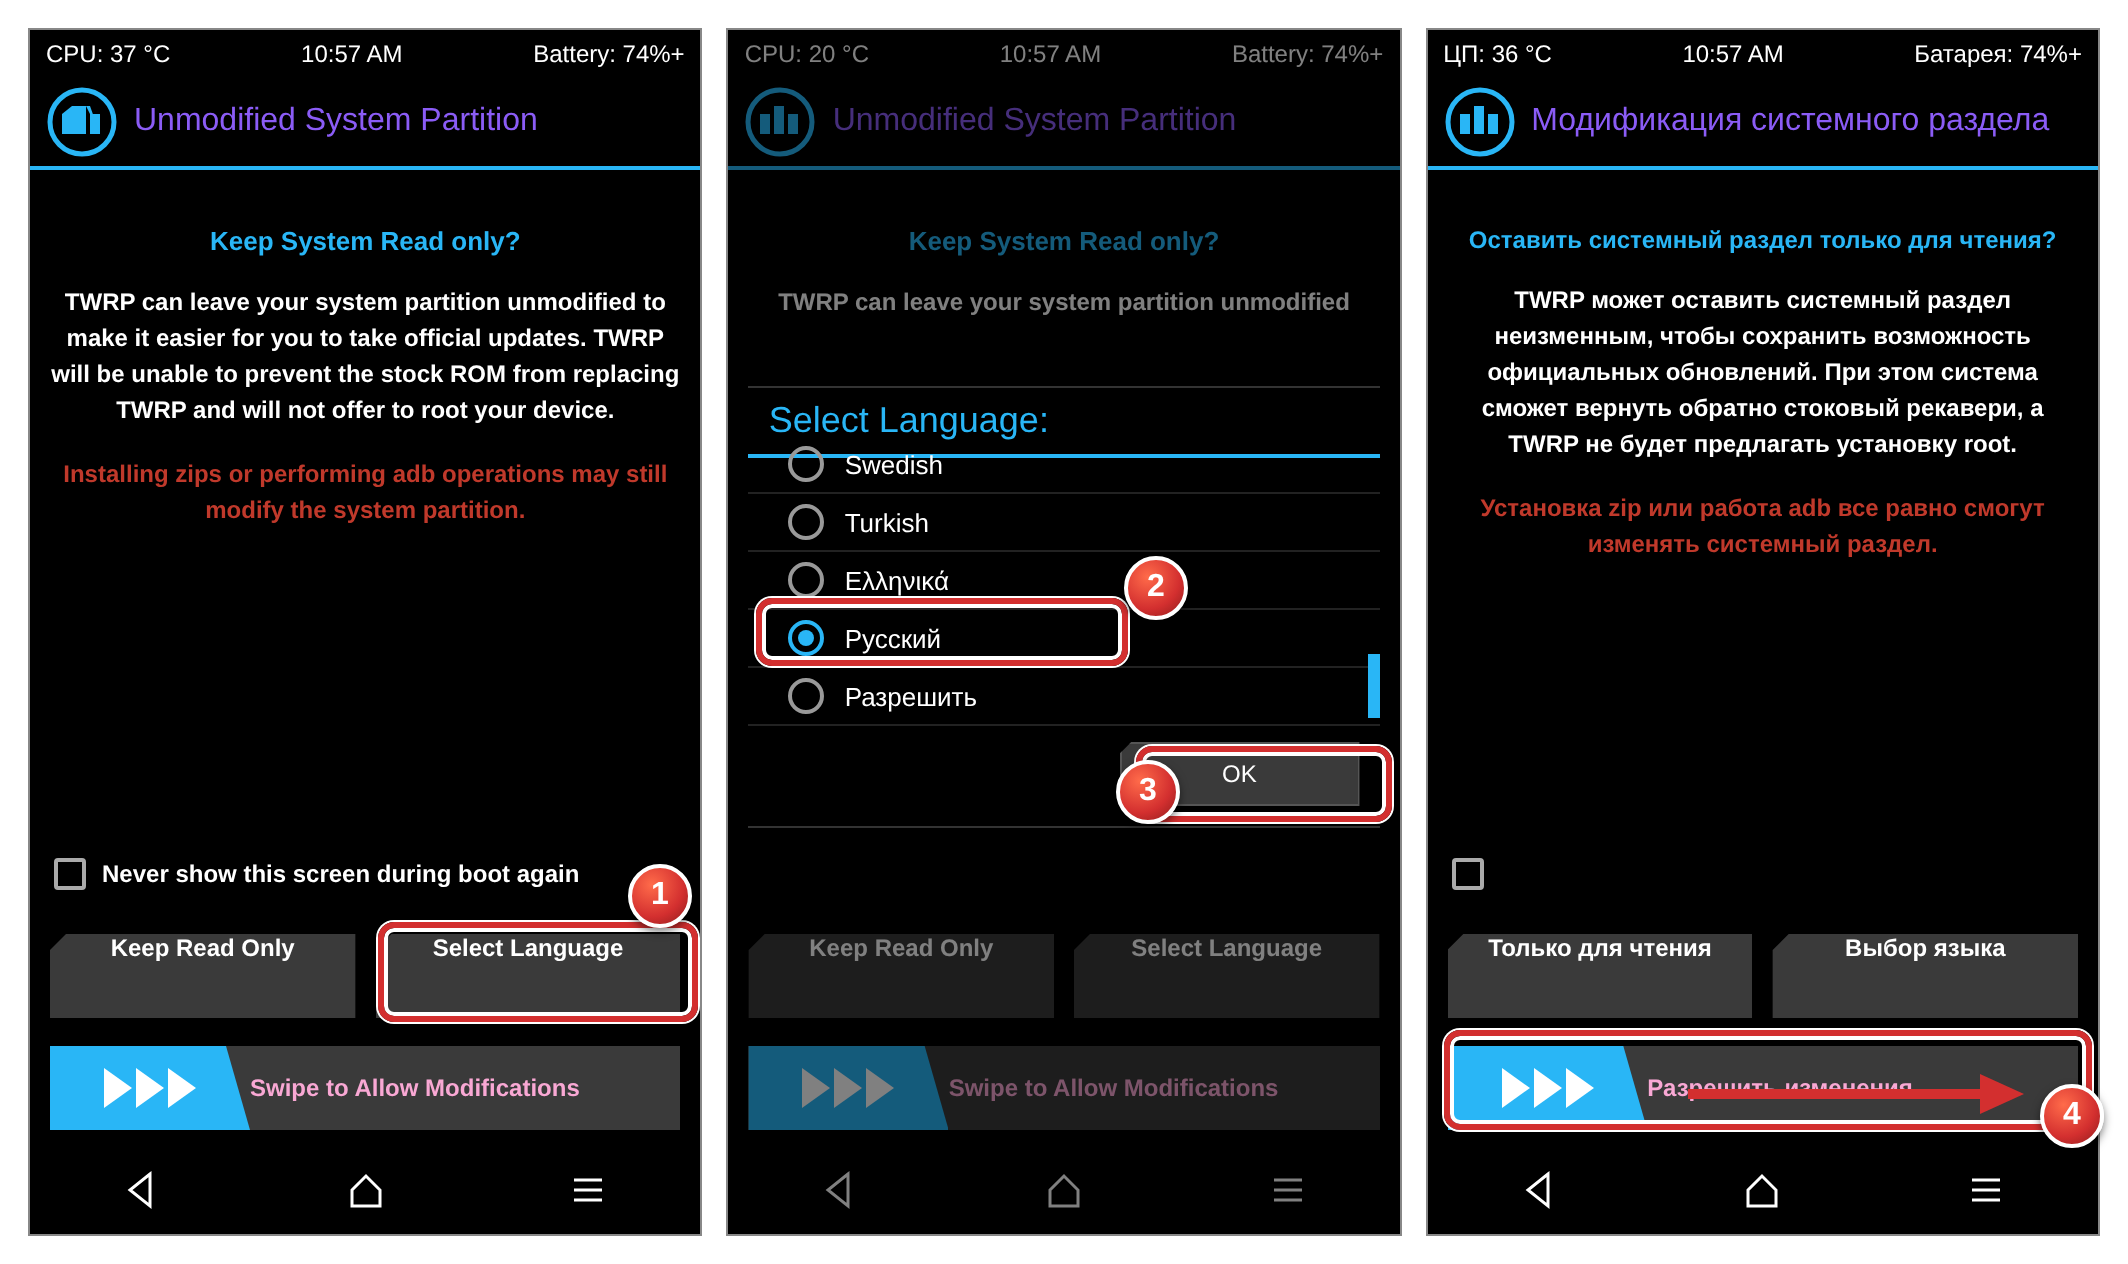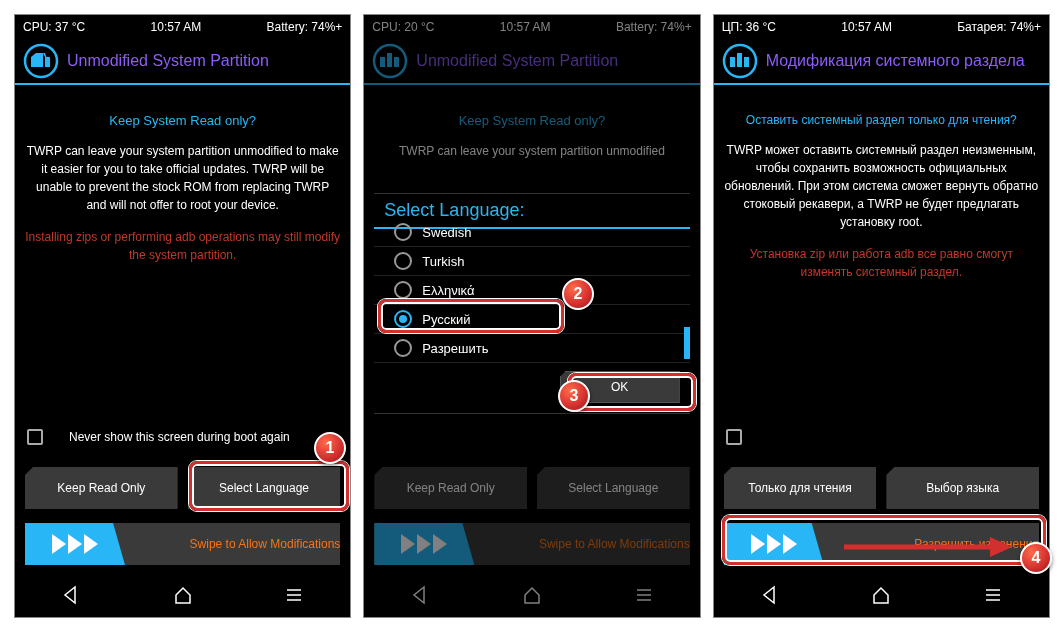--- a/index.html
+++ b/index.html
@@ -55,20 +55,21 @@
     margin-bottom: 6px;
   }
   .content {
     flex: 1;
     padding: 8px 10px;
     text-align: center;
     color: #fff;
     font-size: 12.5px;
     display: flex;
     flex-direction: column;
+    font-weight: bold;
   }
   .question {
     color: #29b6f6;
     font-size: 13px;
     margin: 14px 0 14px;
   }
   .desc {
     color: #fff;
     line-height: 1.5;
     font-size: 12px;
@@ -78,21 +79,21 @@
     color: #c0392b;
     font-size: 12px;
     line-height: 1.5;
     margin-top: 6px;
   }
   .spacer { flex: 1; }
   .checkbox-row {
     display: flex;
     align-items: center;
     justify-content: flex-start;
-    gap: 26px;
+    gap: 8px;
     font-size: 12px;
     margin: 24px 0 22px;
     padding-left: 2px;
   }
   .checkbox {
     width: 16px;
     height: 16px;
     border: 2px solid #aaa;
     border-radius: 2px;
   }
@@ -101,21 +102,20 @@
     gap: 10px;
     margin-bottom: 14px;
   }
   .btn {
     flex: 1;
     height: 42px;
     background: #3a3a3a;
     color: #fff;
     font-size: 12px;
     display: flex;
-    align-items: center;
     justify-content: center;
     position: relative;
     clip-path: polygon(8px 0, 100% 0, 100% 100%, 0 100%, 0 8px);
   }
   .swipe-bar {
     height: 42px;
     background: #3a3a3a;
     position: relative;
     display: flex;
     align-items: center;
@@ -133,22 +133,22 @@
   }
   .tri {
     width: 0;
     height: 0;
     border-top: 10px solid transparent;
     border-bottom: 10px solid transparent;
     border-left: 14px solid #fff;
   }
   .swipe-text {
     flex: 1;
-    text-align: right;
-    color: #f97316;
+    text-align: left;
+    color: #f9a8d4;
     font-size: 12px;
   }
   .navbar {
     height: 44px;
     display: flex;
     align-items: center;
     justify-content: space-around;
     background: #000;
   }
   .nav-icon { color: #fff; }

